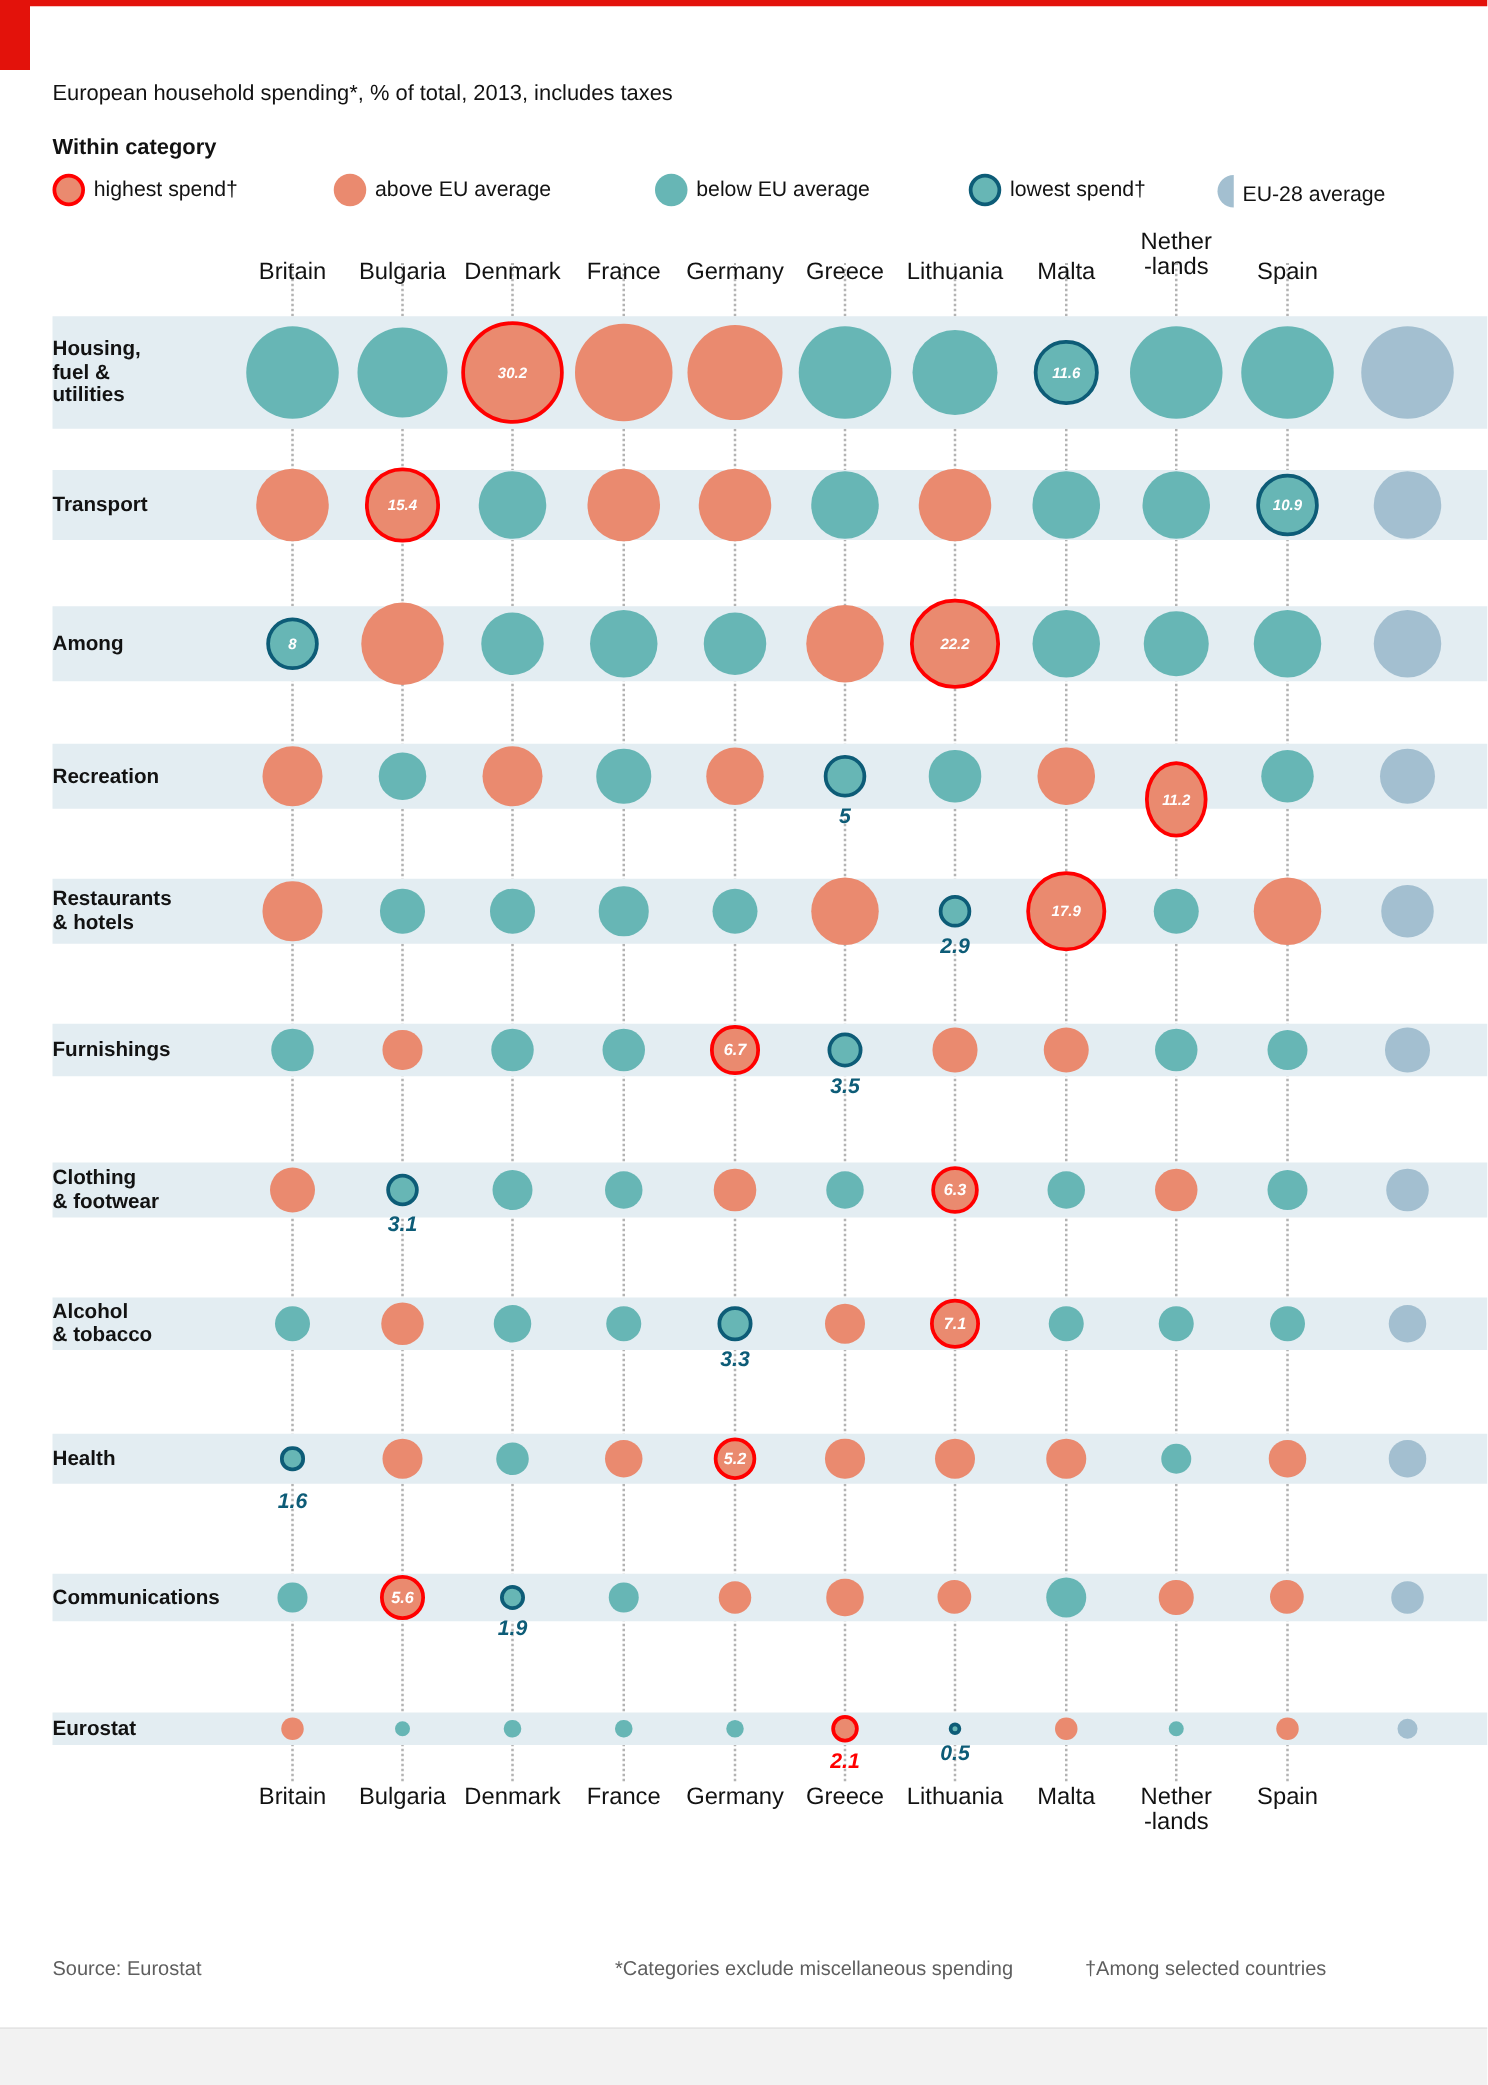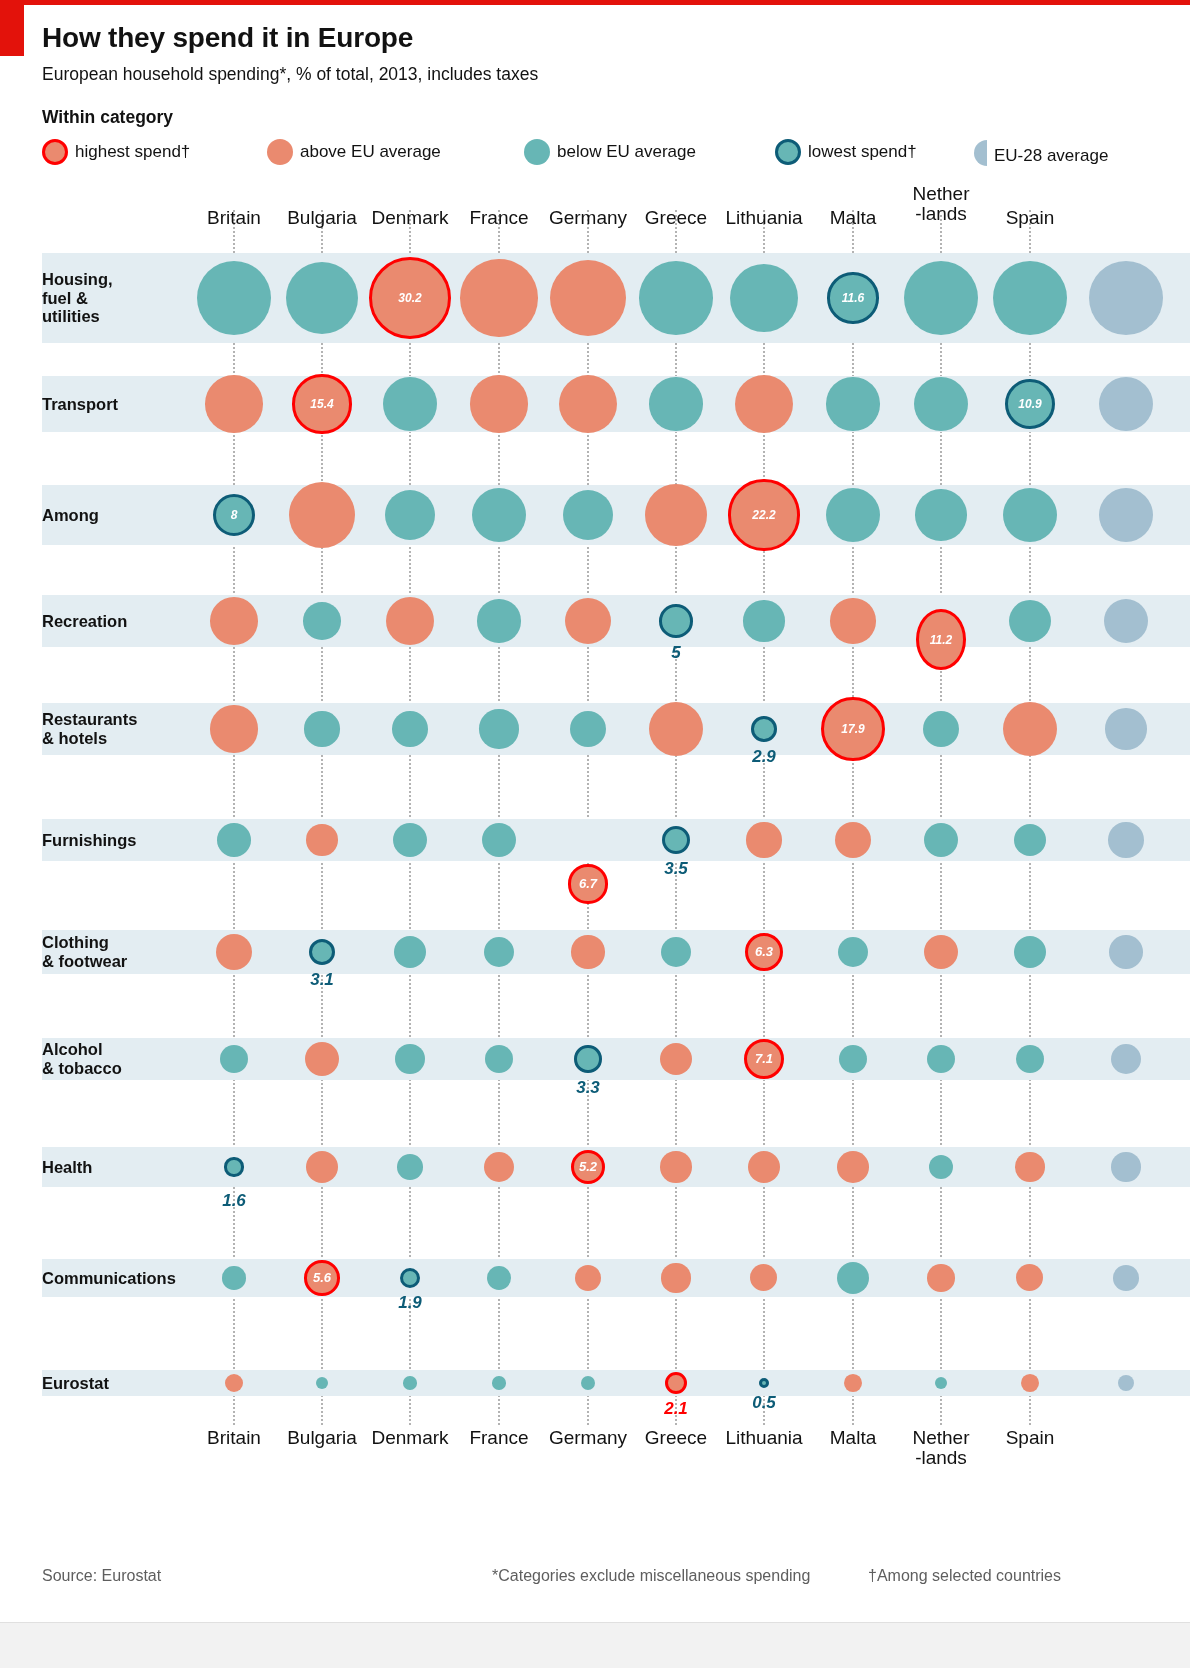--- a/index.html
+++ b/index.html
@@ -120,21 +120,20 @@
   }
 </style>
 </head>
 <body>
 
 <div id="page">
 
   <div class="top-rule"></div>
   <div class="red-tab"></div>
 
-  <div class="title">How they spend it in Europe</div>
   <div class="subtitle">European household spending*, % of total, 2013, includes taxes</div>
   <div class="legend-heading">Within category</div>
 
   <div class="legend-row" id="legend-row">
       <div class="legend-item" style="left: 0px;">
         <span class="lg-dot hi"></span>
         <span>highest spend†</span>
       </div>
       <div class="legend-item" style="left: 225px;">
         <span class="lg-dot salmon"></span>
@@ -284,21 +283,21 @@
       <div class="bubble highest" title="Malta — Restaurants &amp; hotels: 17.9%" style="width: 63.8857px; height: 63.8857px; left: 821.057px; top: 507.057px;">
         <span class="val">17.9</span>
       </div>
       <div class="bubble teal" title="Netherlands — Restaurants &amp; hotels: 5.8%" style="width: 36.3656px; height: 36.3656px; left: 922.817px; top: 520.817px;"></div>
       <div class="bubble salmon" title="Spain — Restaurants &amp; hotels: 13.1%" style="width: 54.6528px; height: 54.6528px; left: 1002.67px; top: 511.674px;"></div>
       <div class="bubble eu" title="EU-28 average — Restaurants &amp; hotels: 7.6%" style="width: 41.6278px; height: 41.6278px; left: 1105.19px; top: 518.186px;"></div>
       <div class="bubble teal" title="Britain — Furnishings: 5%" style="width: 33.7646px; height: 33.7646px; left: 217.118px; top: 633.118px;"></div>
       <div class="bubble salmon" title="Bulgaria — Furnishings: 4.3%" style="width: 31.312px; height: 31.312px; left: 306.344px; top: 634.344px;"></div>
       <div class="bubble teal" title="Denmark — Furnishings: 5.1%" style="width: 34.1006px; height: 34.1006px; left: 392.95px; top: 632.95px;"></div>
       <div class="bubble teal" title="France — Furnishings: 5.1%" style="width: 34.1006px; height: 34.1006px; left: 481.95px; top: 632.95px;"></div>
-      <div class="bubble highest" title="Germany — Furnishings: 6.7%" style="width: 39.0854px; height: 39.0854px; left: 568.457px; top: 630.457px; margin-top: 44px;">
+      <div class="bubble highest" title="Germany — Furnishings: 6.7%" style="width: 39.0854px; height: 39.0854px; left: 568.457px; top: 630.457px;">
         <span class="val" style="font-size: 13px;">6.7</span>
       </div>
       <div class="outval lo" style="left: 616px; width: 120px; top: 669.125px;">3.5</div>
       <div class="bubble lowest" title="Greece — Furnishings: 3.5%" style="width: 28.2495px; height: 28.2495px; left: 661.875px; top: 635.875px;"></div>
       <div class="bubble salmon" title="Lithuania — Furnishings: 5.4%" style="width: 35.0892px; height: 35.0892px; left: 746.455px; top: 632.455px;"></div>
       <div class="bubble salmon" title="Malta — Furnishings: 6%" style="width: 36.9873px; height: 36.9873px; left: 834.506px; top: 631.506px;"></div>
       <div class="bubble teal" title="Netherlands — Furnishings: 5.3%" style="width: 34.7628px; height: 34.7628px; left: 923.619px; top: 632.619px;"></div>
       <div class="bubble teal" title="Spain — Furnishings: 4.6%" style="width: 32.3859px; height: 32.3859px; left: 1013.81px; top: 633.807px;"></div>
       <div class="bubble eu" title="EU-28 average — Furnishings: 5.5%" style="width: 35.4126px; height: 35.4126px; left: 1108.29px; top: 632.294px;"></div>
       <div class="bubble salmon" title="Britain — Clothing &amp; footwear: 5.7%" style="width: 36.0508px; height: 36.0508px; left: 215.975px; top: 743.975px;"></div>

